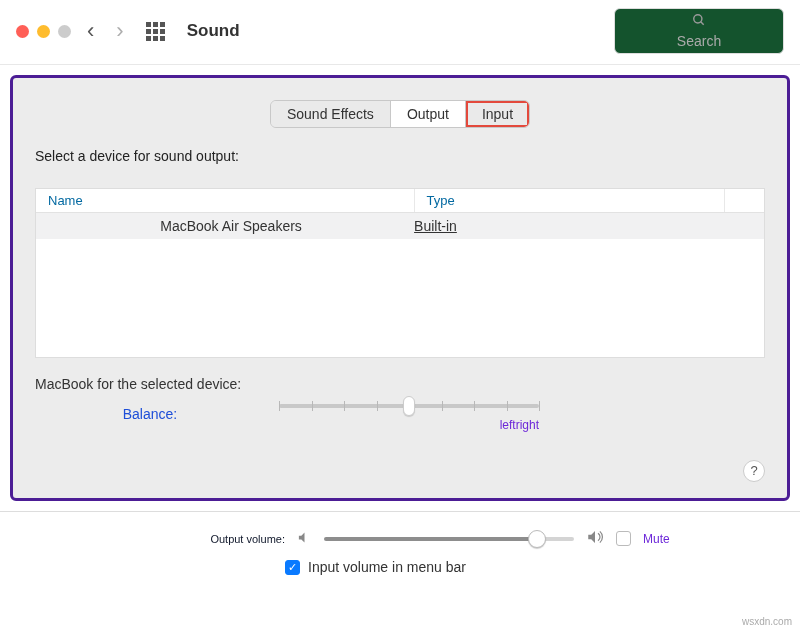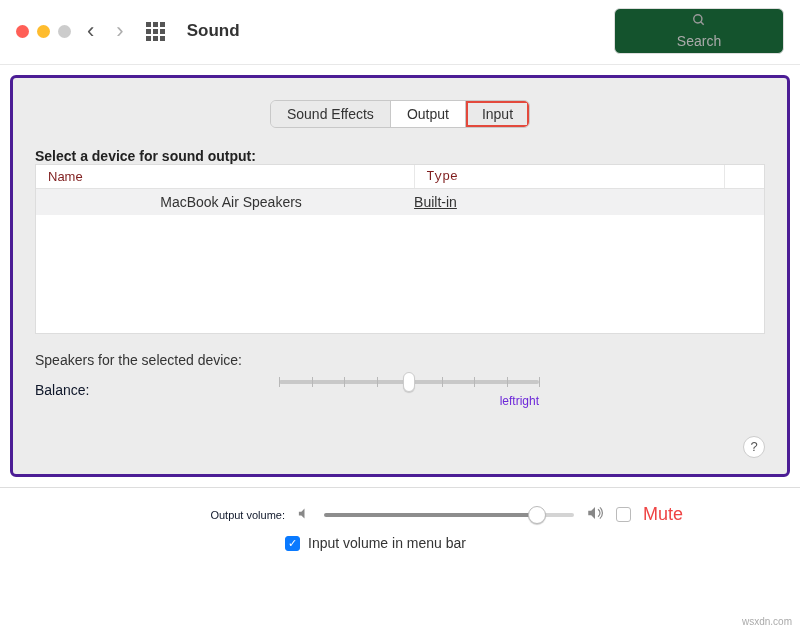--- a/index.html
+++ b/index.html
@@ -20,33 +20,33 @@
 
 .panel { background: #ececec; margin: 10px; border: 3px solid #4c1d95; border-radius: 6px; padding: 22px 22px 16px; }
 
 .segwrap { display: flex; justify-content: center; margin-bottom: 20px; }
 .seg { display: flex; border: 1px solid #c8c8c8; border-radius: 6px; background: #eaeaea; overflow: hidden; }
 .seg button { border: none; background: #eaeaea; font-size: 14px; padding: 5px 16px; color: #333; border-right: 1px solid #c8c8c8; }
 .seg button:last-child { border-right: none; }
 .seg button.sel { background: #fff; }
 .seg button.hl { box-shadow: inset 0 0 0 2px #e3493c; }
 
-.sect { font-size: 14px; font-weight: 700; color: #222; margin-bottom: 0; }
+.sect { font-size: 14px; font-weight: 400; color: #222; margin-bottom: 24px; }
 .table { border: 1px solid #ddd; background: #fff; height: 170px; }
-.thead { display: flex; font-size: 13px; color: #7f1d1d; border-bottom: 1px solid #e2e2e2; background: #fff; justify-content: space-between; }
+.thead { display: flex; font-size: 13px; color: #0369a1; border-bottom: 1px solid #e2e2e2; background: #fff; justify-content: space-between; }
 .th1 { flex: 0 0 52%; padding: 4px 12px; border-right: 1px solid #e8e8e8; }
-.th2 { flex: 1; padding: 4px 12px; font-family: Liberation Mono, monospace; }
+.th2 { flex: 1; padding: 4px 12px; }
 .th3 { flex: 0 0 40px; border-left: 1px solid #e8e8e8; }
 .trow { display: flex; font-size: 14px; color: #333; background: #f1f1f2; padding: 5px 12px; }
 .td1 { flex: 0 0 52%; text-align: center; } .td2 { flex: 1; text-decoration: underline; }
 
 .settings { font-size: 14px; color: #333; margin: 18px 0 12px; }
 
 .balrow { display: flex; align-items: flex-start; gap: 14px; }
-.ballbl { flex: 0 0 230px; text-align: left; font-size: 14px; color: #0f172a; padding-top: 2px; }
+.ballbl { flex: 0 0 230px; text-align: center; font-size: 14px; color: #1d4ed8; padding-top: 2px; }
 .slider { position: relative; width: 260px; }
 .track { position: relative; height: 4px; background: #c8c8c8; border-radius: 2px; }
 .tick { position: absolute; top: -3px; width: 1px; height: 10px; background: #b8b8b8; }
 .thumb { position: absolute; top: -8px; left: 50%; transform: translateX(-50%); width: 12px; height: 20px; background: #fff; border: 1px solid #ccc; border-radius: 6px; box-shadow: 0 1px 1px rgba(0,0,0,.15); }
 .axlbl { display: flex; justify-content: flex-end; font-size: 12px; color: #6d28d9; margin-top: 10px; }
 
 .help { width: 22px; height: 22px; border-radius: 50%; background: #fff; border: 1px solid #ccc; color: #555; font-size: 13px; text-align: center; line-height: 20px; margin-left: auto; margin-top: 28px; }
 
 .footer { border-top: 1px solid #ddd; padding: 16px 20px 10px; }
 .frow { display: flex; align-items: center; gap: 12px; margin-bottom: 10px; }
@@ -109,21 +109,21 @@
       <div class="th1">Name</div>
       <div class="th2">Type</div>
       <div class="th3"></div>
     </div>
     <div class="trow">
       <div class="td1">MacBook Air Speakers</div>
       <div class="td2">Built-in</div>
     </div>
   </div>
 
-  <div class="settings">Speakers for the selected device:</div>
+  <div class="settings">MacBook for the selected device:</div>
   <div class="balrow">
     <div class="ballbl">Balance:</div>
     <div>
       <div class="slider">
         <div class="track">
           <div class="tick" style="left:0%"></div>
             <div class="tick" style="left:12.5%"></div>
             <div class="tick" style="left:25%"></div>
             <div class="tick" style="left:37.5%"></div>
             <div class="tick" style="left:50%"></div>
@@ -156,21 +156,21 @@
       <div class="vtrack"></div>
       <div class="vthumb"></div>
     </div>
     <div class="vicon">
       <svg width="18" height="18" viewBox="0 0 24 24" fill="#888">
           <path d="M3 9v6h4l5 5V4L7 9H3z"></path>
           <path d="M16 7a6 6 0 010 10M18.5 4.5a10 10 0 010 15" stroke="#888" stroke-width="1.6" fill="none"></path>
         </svg>
     </div>
     <div class="chk"></div>
-    <span style="font-size:18px;color:#ef4444">Mute</span>
+    <span style="font-size:12px;color:#6d28d9">Mute</span>
   </div>
   <div class="frow2">
     <div class="chk on">✓</div>
     <span>Input volume in menu bar</span>
   </div>
 </div>
 
 <div class="watermark">wsxdn.com</div>
 
 </body></html>

